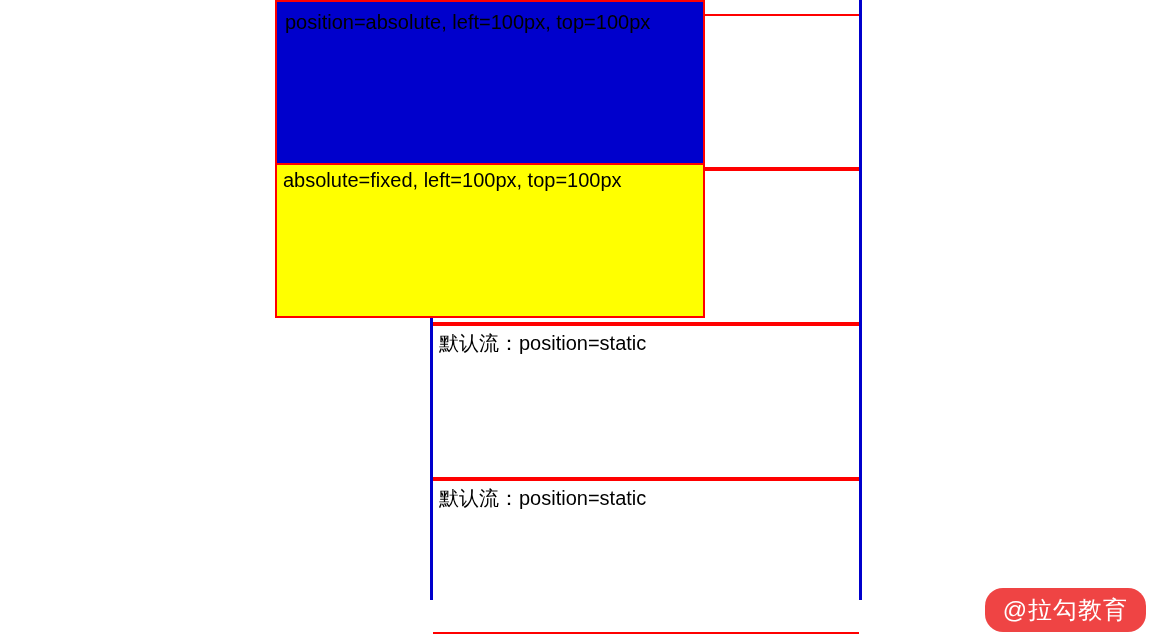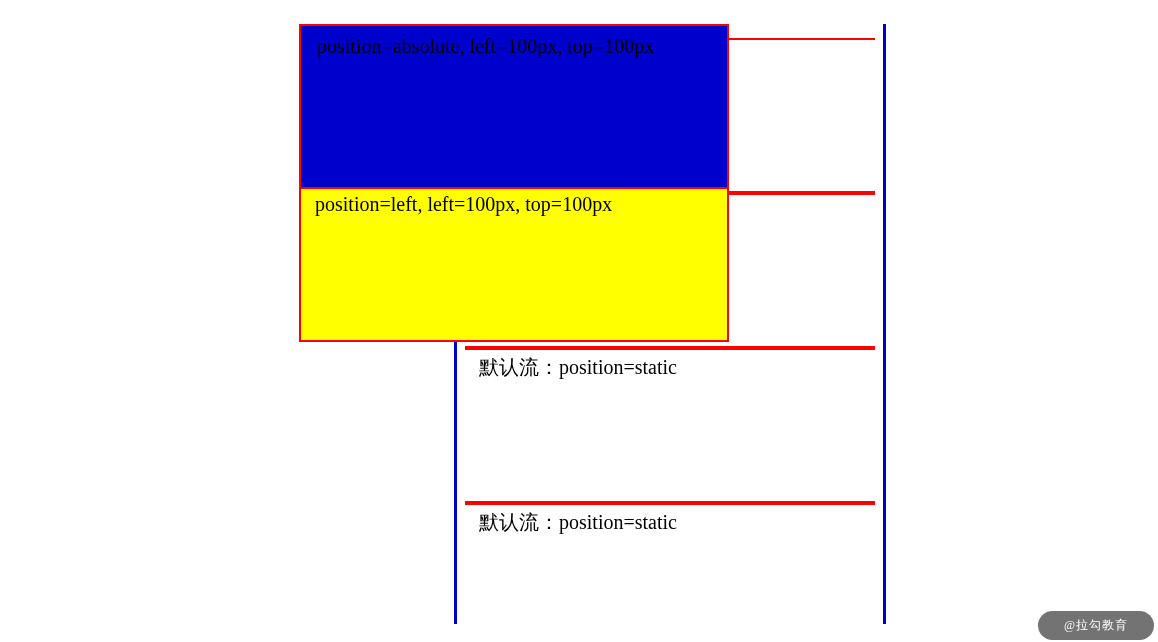--- a/index.html
+++ b/index.html
@@ -1,19 +1,18 @@
 <!DOCTYPE html>
 <html><head>
   <meta charset="utf-8">
   <style>
     * {
       box-sizing: border-box;
-      margin: 8px;
+      margin: 0;
       padding: 0;
-      font-family: Liberation Serif, serif;
     }
     body {
       font-family: "Microsoft YaHei", "微软雅黑", Arial, sans-serif;
       font-size: 20px;
       background: #fff;
       width: 1158px;
       height: 642px;
       position: relative;
       overflow: hidden;
     }
@@ -59,25 +58,25 @@
       height: 155px;
       background: #ffff00;
       border: 2px solid #ff0000;
       color: #000;
       padding: 4px 6px;
     }
     .watermark {
       position: absolute;
       right: 12px;
       bottom: 10px;
-      background: #737373;
+      background: #ef4444;
       color: #ffffff;
       border-radius: 18px;
       padding: 6px 18px;
-      font-size: 12px;
+      font-size: 24px;
       font-weight: 500;
       letter-spacing: 1px;
     }
     .hidden-text {
       visibility: hidden;
     }
   </style>
 </head>
 <body>
 
@@ -94,18 +93,18 @@
   <div class="static-box">
     <span>默认流：position=static</span>
   </div>
 </div>
 
 <div class="absolute-box">
   <span>position=absolute, left=100px, top=100px</span>
 </div>
 
 <div class="fixed-box">
-  <span>position=left, left=100px, top=100px</span>
+  <span>absolute=fixed, left=100px, top=100px</span>
 </div>
 
 <div class="watermark">
   <span>@拉勾教育</span>
 </div>
 
 </body></html>

